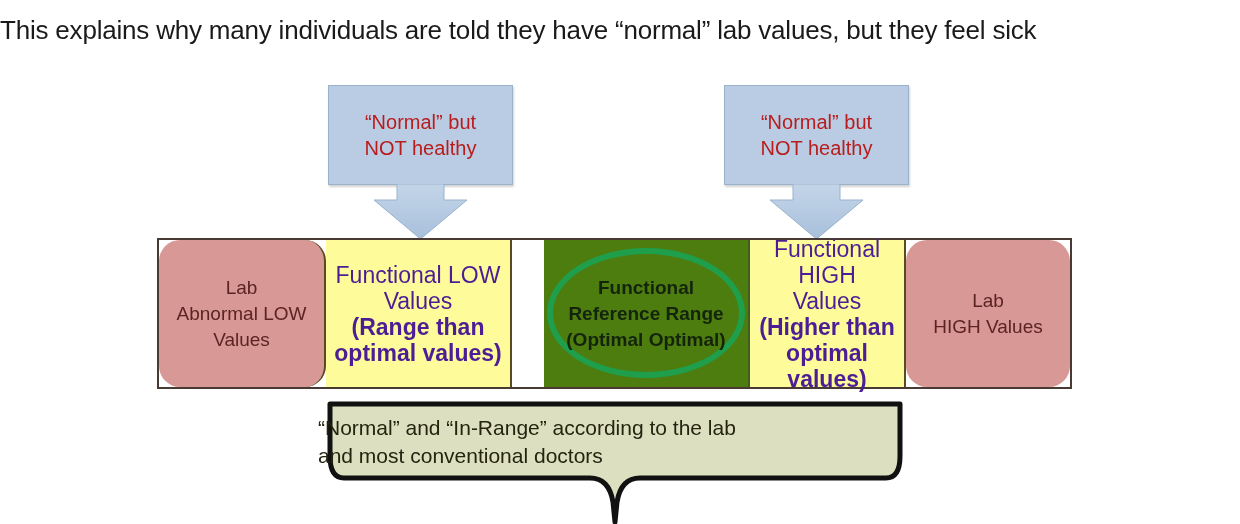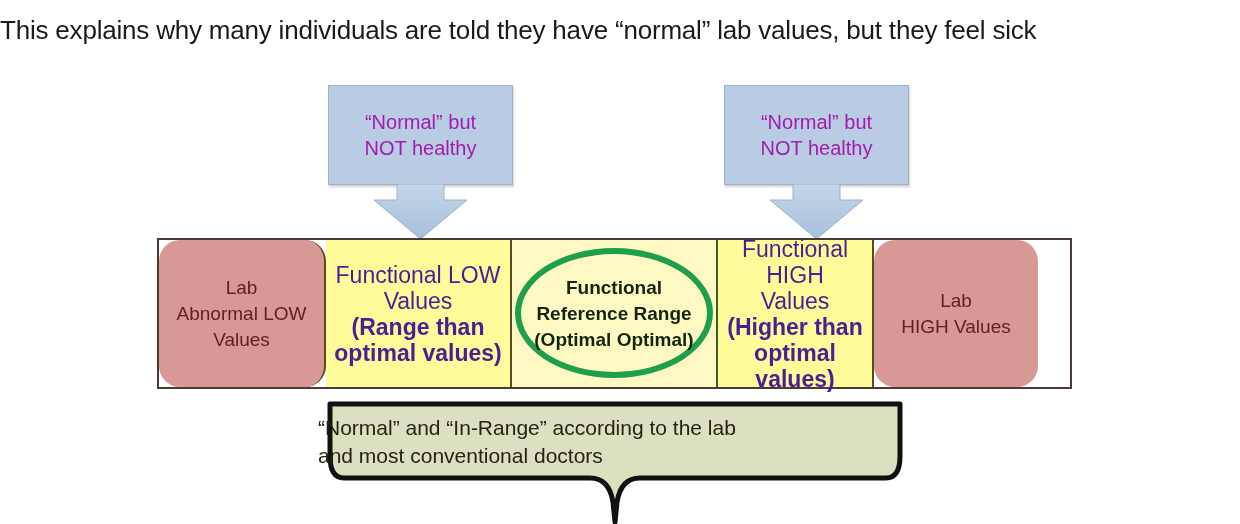--- a/index.html
+++ b/index.html
@@ -25,21 +25,21 @@
     position:absolute;left:0;top:0;
     width:185px;height:100px;
     background:#b9cce3;
     border:1px solid #9bb2cd;
     box-sizing:border-box;
     box-shadow:1px 2px 2px rgba(0,0,0,0.18);
     display:flex;align-items:center;justify-content:center;
   }
   .callout .box .txt{
     text-align:center;
-    font-size:20px;line-height:26px;color:#a21caf;
+    font-size:20px;line-height:26px;color:#b91c1c;
     white-space:pre-line;
   }
   .callout .arrowsvg{position:absolute;left:45px;top:99px;}
 
   
   .bar{
     position:absolute;left:157px;top:238px;
     width:915px;height:151px;
     display:flex;
     box-sizing:border-box;
@@ -56,24 +56,25 @@
     background:#d89896;
     color:#5b2420;
     font-size:19px;line-height:26px;border-radius:21px;
   }
   .seg-yellow{
     background:#fdfb9a;
     color:#4c1d95;
     font-size:23px;line-height:26px;
   }
   .seg-green{
-    background:#fef9c3;
+    background:#4d7c0f;
     color:#14240c;
     font-size:19px;line-height:26px;
     font-weight:bold;
+    margin-left:32px;
   }
   .seg-b1{width:167px;border-right:2px solid #5a4a22;}
   .seg-b2{width:186px;border-right:2px solid #5a4a22;}
   .seg-b3{width:206px;border-right:2px solid #3f5c22;}
   .seg-b4{width:156px;border-right:2px solid #5a4a22;}
   .seg-b5{width:164px;}
   .line-b{font-weight:bold;display:block;}
   .line-n{display:block;}
 
   .ellipse{

